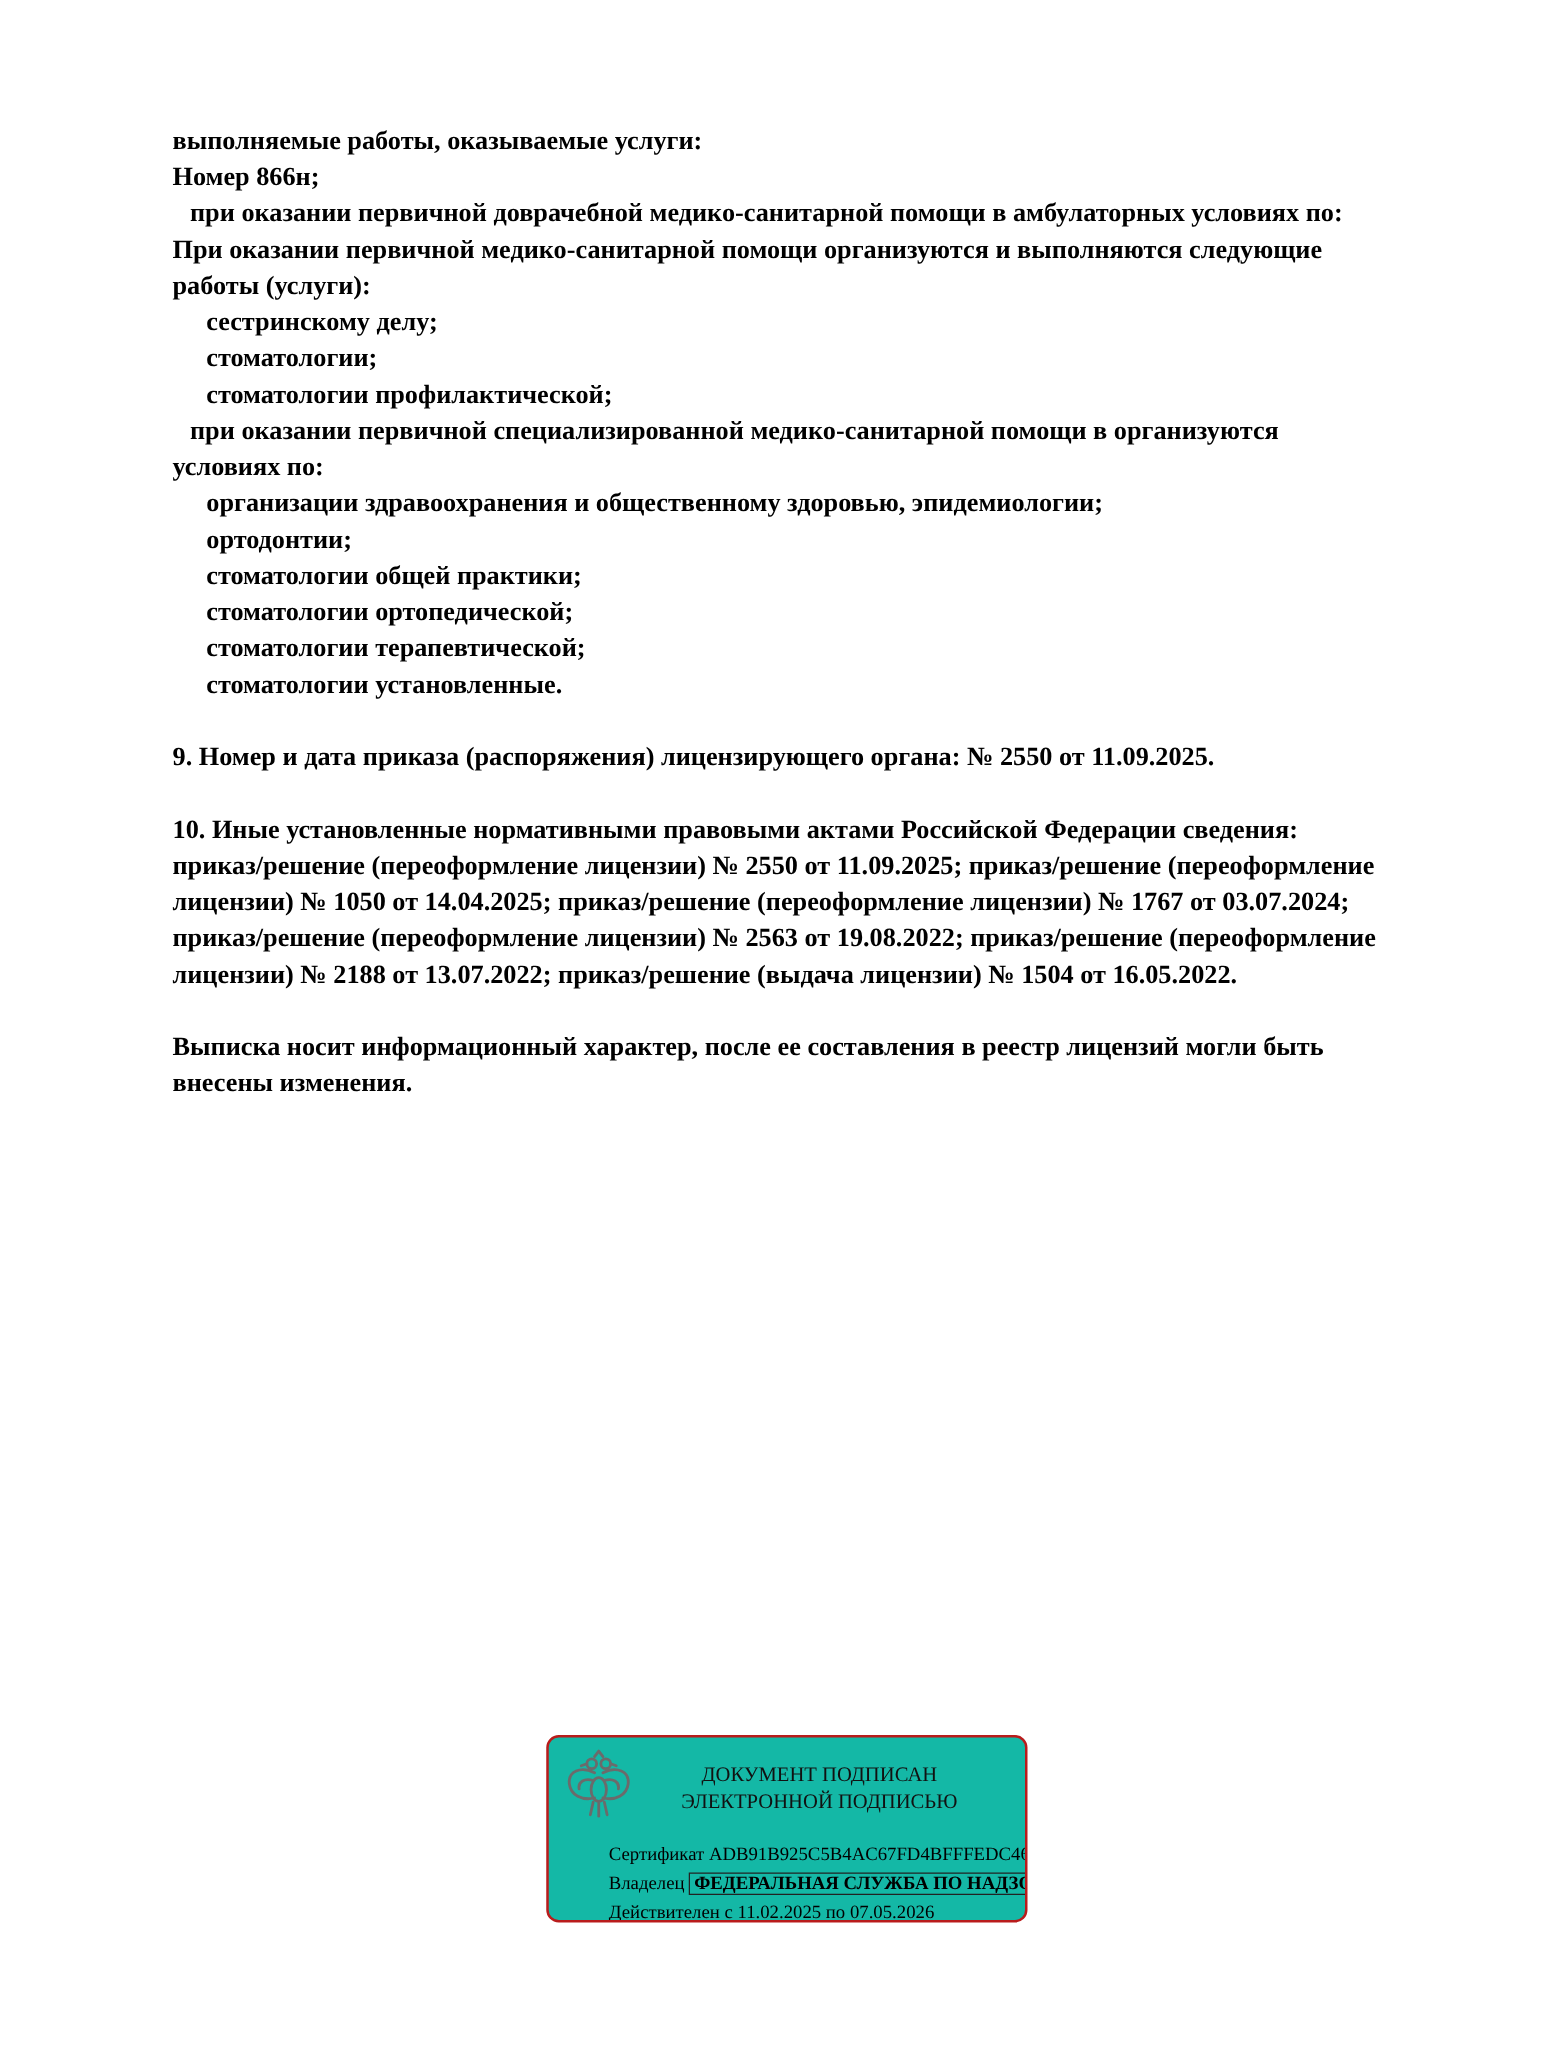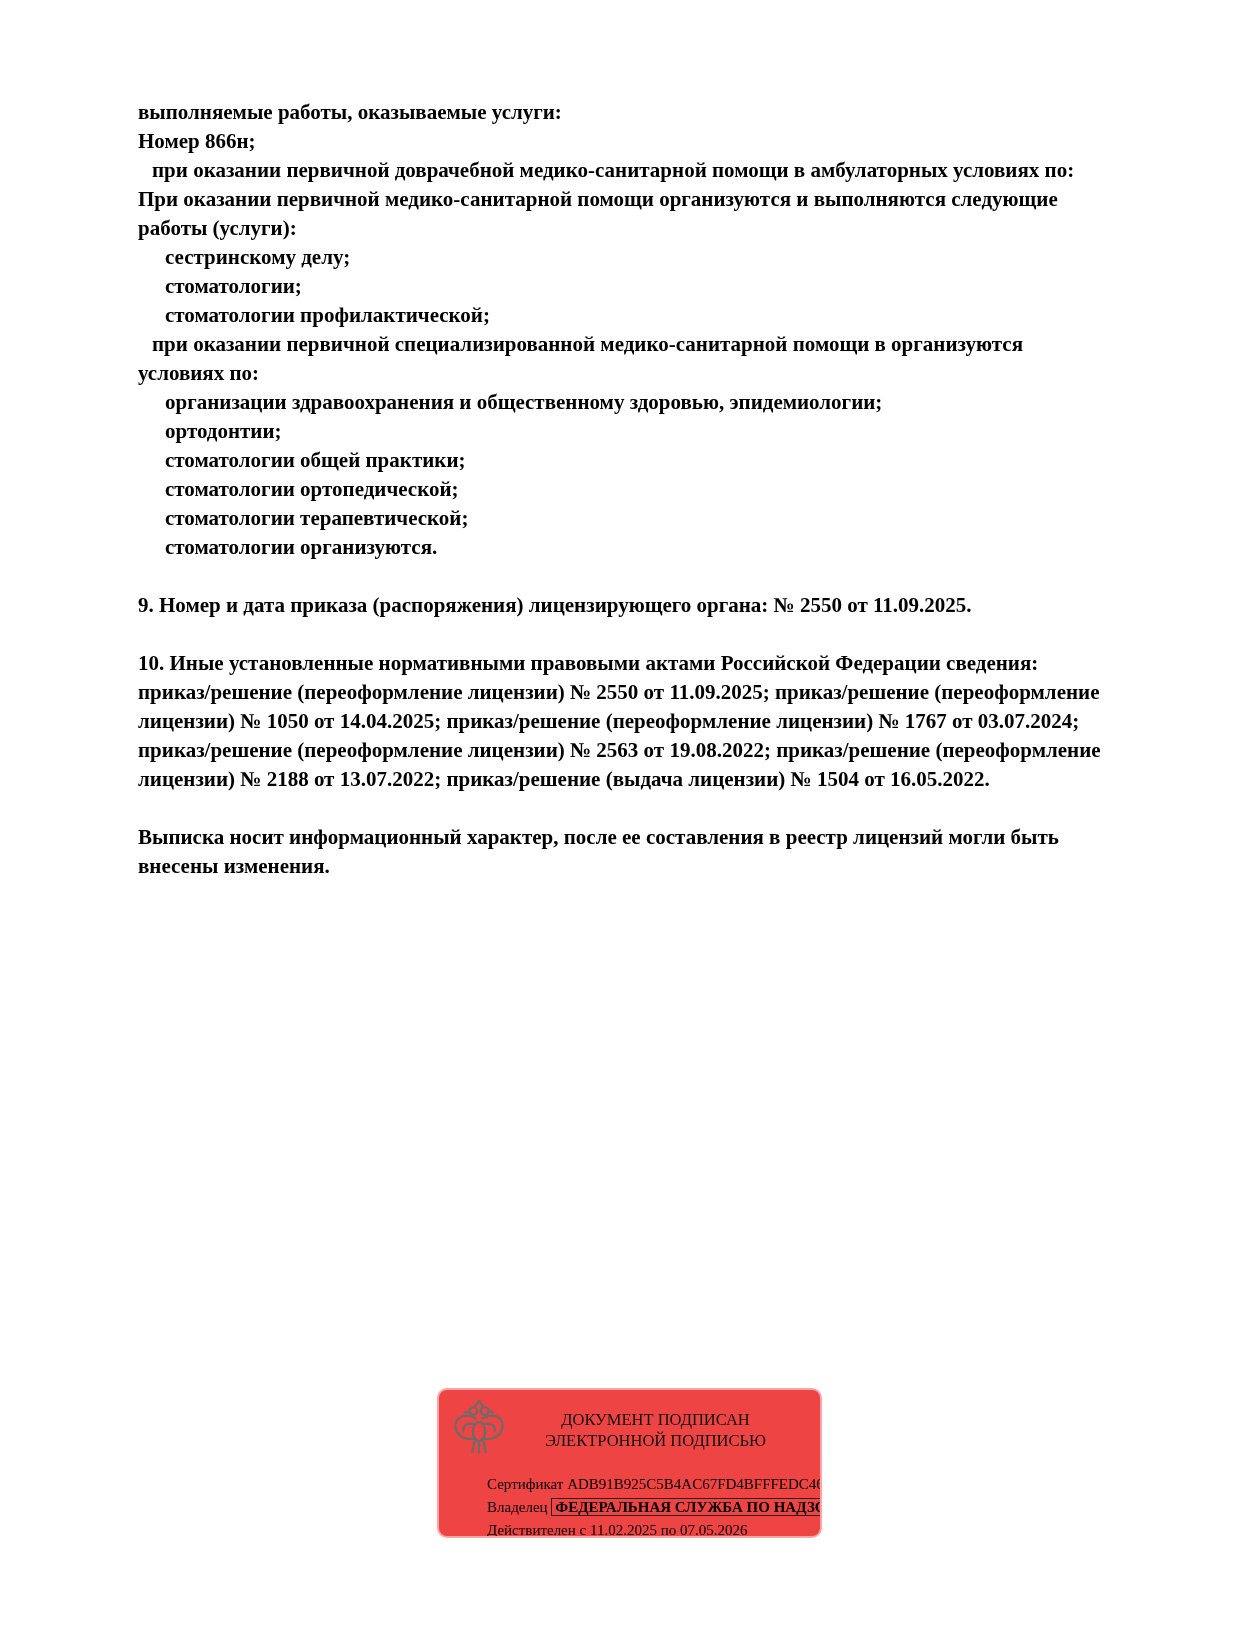--- a/index.html
+++ b/index.html
@@ -28,23 +28,23 @@
   .ind1 { text-indent: 14px; }
   .ind2 { padding-left: 27px; }
 
   
   .stamp {
     position: absolute;
     left: 437px;
     top: 1388px;
     width: 385px;
     height: 150px;
-    border: 2px solid #fca5a5;
+    border: 2px solid #b91c1c;
     border-radius: 10px;
-    background: #ef4444;
+    background: #14b8a6;
     overflow: hidden;
     box-sizing: border-box;
   }
   .stamp-top {
     display: flex;
     align-items: center;
     padding: 9px 10px 2px 12px;
   }
   .stamp-emblem {
     flex: 0 0 56px;
@@ -82,21 +82,21 @@
   <p class="p">При оказании первичной медико-санитарной помощи организуются и выполняются следующие работы (услуги):</p>
   <p class="p ind2">сестринскому делу;</p>
   <p class="p ind2">стоматологии;</p>
   <p class="p ind2">стоматологии профилактической;</p>
   <p class="p ind1">при оказании первичной специализированной медико-санитарной помощи в организуются условиях по:</p>
   <p class="p ind2">организации здравоохранения и общественному здоровью, эпидемиологии;</p>
   <p class="p ind2">ортодонтии;</p>
   <p class="p ind2">стоматологии общей практики;</p>
   <p class="p ind2">стоматологии ортопедической;</p>
   <p class="p ind2">стоматологии терапевтической;</p>
-  <p class="p ind2">стоматологии организуются.</p>
+  <p class="p ind2">стоматологии установленные.</p>
   <p class="p gap">9. Номер и дата приказа (распоряжения) лицензирующего органа: № 2550 от 11.09.2025.</p>
   <p class="p gap">10. Иные установленные нормативными правовыми актами Российской Федерации сведения: приказ/решение (переоформление лицензии) № 2550 от 11.09.2025; приказ/решение (переоформление лицензии) № 1050 от 14.04.2025; приказ/решение (переоформление лицензии) № 1767 от 03.07.2024; приказ/решение (переоформление лицензии) № 2563 от 19.08.2022; приказ/решение (переоформление лицензии) № 2188 от 13.07.2022; приказ/решение (выдача лицензии) № 1504 от 16.05.2022.</p>
   <p class="p gap">Выписка носит информационный характер, после ее составления в реестр лицензий могли быть внесены изменения.</p>
 </div>
 
 <div class="stamp">
   <div class="stamp-top">
     <div class="stamp-emblem">
       <svg viewBox="0 0 100 110" width="56" height="62" aria-hidden="true">
         <g fill="none" stroke="#6b6b6b" stroke-width="4" stroke-linecap="round" stroke-linejoin="round">

